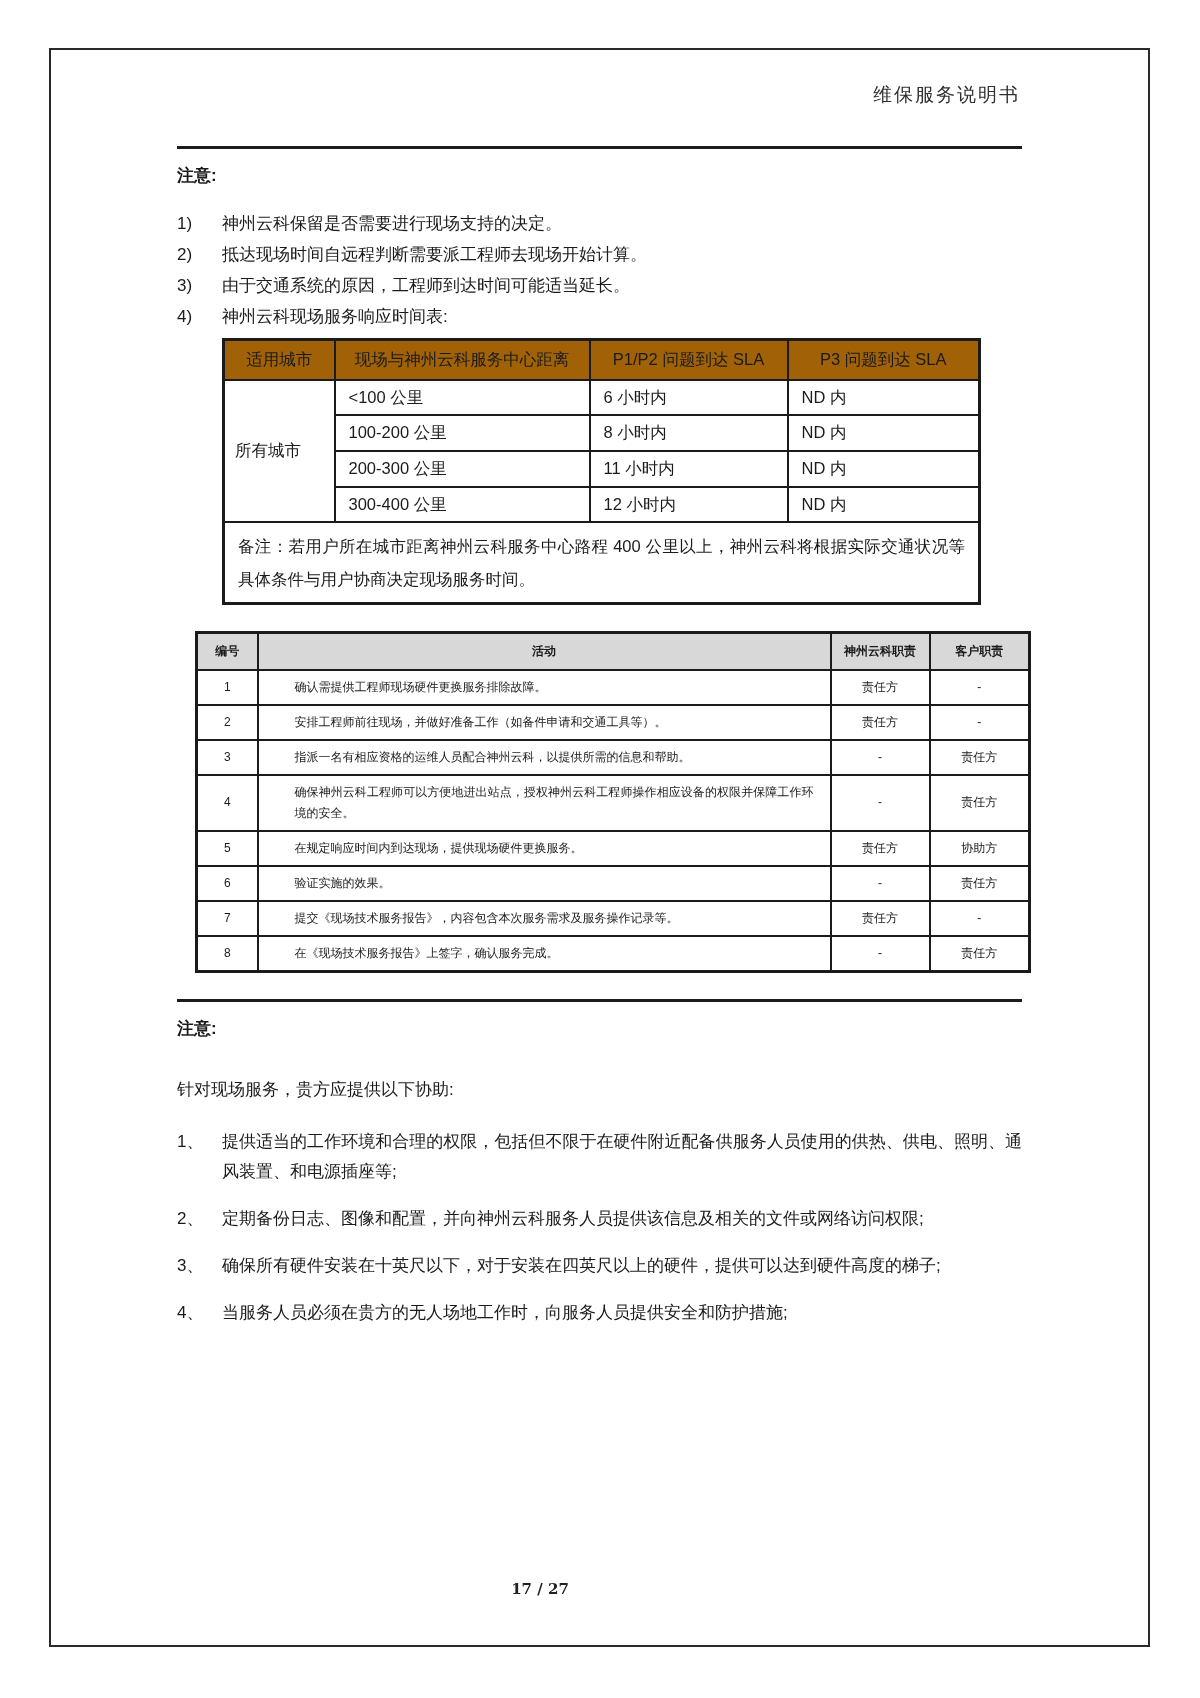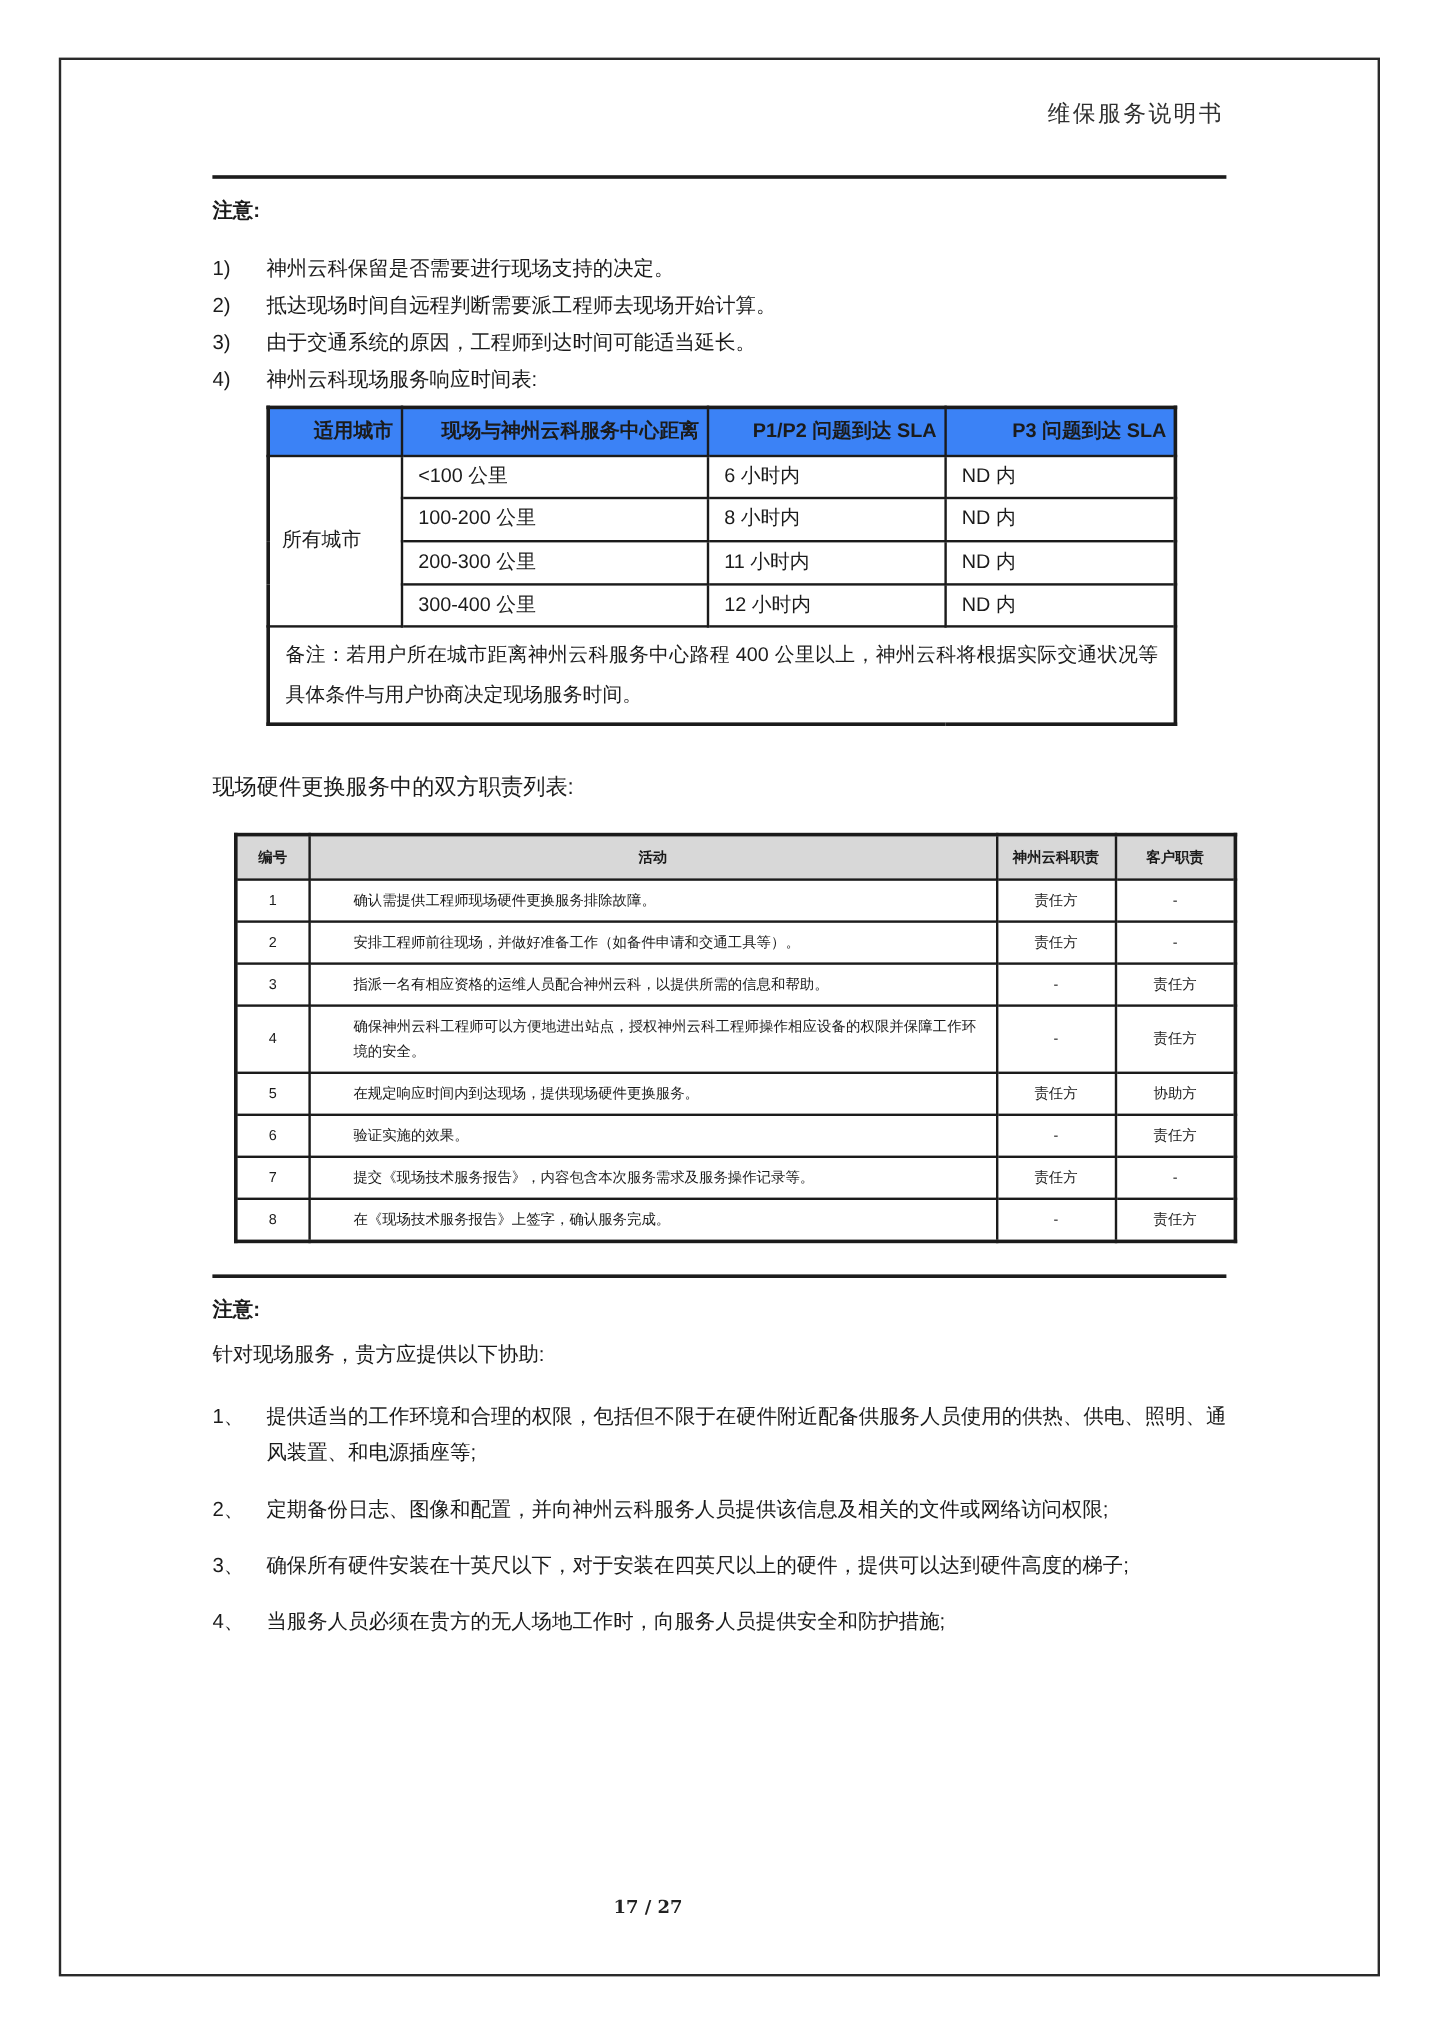--- a/index.html
+++ b/index.html
@@ -29,21 +29,21 @@
   
   table{border-collapse:collapse;}
   .sla-table{
     margin:10px 0 0 45px;width:756px;table-layout:fixed;
     font-size:16.5px;border:3px solid #1b1b1b;
   }
   .sla-table th,.sla-table td{
     border:2px solid #1b1b1b;box-sizing:border-box;
     line-height:1.8;vertical-align:middle;
   }
-  .sla-table th{font-weight:bold;text-align:right;padding:4px 6px;background:#3b82f6;}
+  .sla-table th{font-weight:normal;text-align:center;padding:4px 6px;background:#a16207;}
   .sla-table td{padding:2px 13px;text-align:left;font-weight:normal;border-radius:14px;}
   .sla-table td.city-cell{padding:2px 10px;}
   .sla-table td.remark-cell{padding:7px 13px;line-height:1.95;text-align:justify;}
 
   .p-note{margin:14px 0 0 45px;font-size:17px;}
   .section-title{margin-top:38px;font-size:18.5px;}
 
   
   .resp-table{
     margin:26px 0 0 18px;width:833px;table-layout:fixed;
@@ -53,21 +53,21 @@
     border:2px solid #1b1b1b;box-sizing:border-box;vertical-align:middle;
   }
   .resp-table th{
     background:#d8d8d8;font-weight:bold;text-align:center;
     padding:8px 4px;line-height:1.6;
   }
   .resp-table td{padding:6px 16px;line-height:1.75;}
   .resp-table td.c-num,.resp-table td.c-role{text-align:center;padding:6px 4px;}
   .resp-table td.c-act{text-align:justify;padding-left:36px;}
 
-  .intro-line{margin-top:14px;font-size:17px;}
+  .intro-line{margin-top:38px;font-size:17px;}
   .bottom-list{margin-top:26px;}
   .bottom-list .num-item{line-height:30px;margin-bottom:17px;}
   .page-number{
     position:absolute;top:1580px;left:0;width:1080px;text-align:center;
     font-family:"DejaVu Serif","Liberation Serif",serif;
     font-weight:bold;font-size:15px;color:#222;
   }
 </style>
 </head>
 <body>
@@ -136,21 +136,20 @@
       <td>12 小时内</td>
       <td>ND 内</td>
     </tr>
     <tr>
       <td class="remark-cell" colspan="4">备注：若用户所在城市距离神州云科服务中心路程 400 公里以上，神州云科将根据实际交通状况等具体条件与用户协商决定现场服务时间。</td>
     </tr>
   </tbody>
     </table>
 
 
-  <div class="section-title">现场硬件更换服务中的双方职责列表:</div>
 
   <table class="resp-table">
     <colgroup>
         <col style="width:61px">
         <col style="width:573px">
         <col style="width:99px">
         <col style="width:100px">
       </colgroup>
     <tbody>
         <tr>

